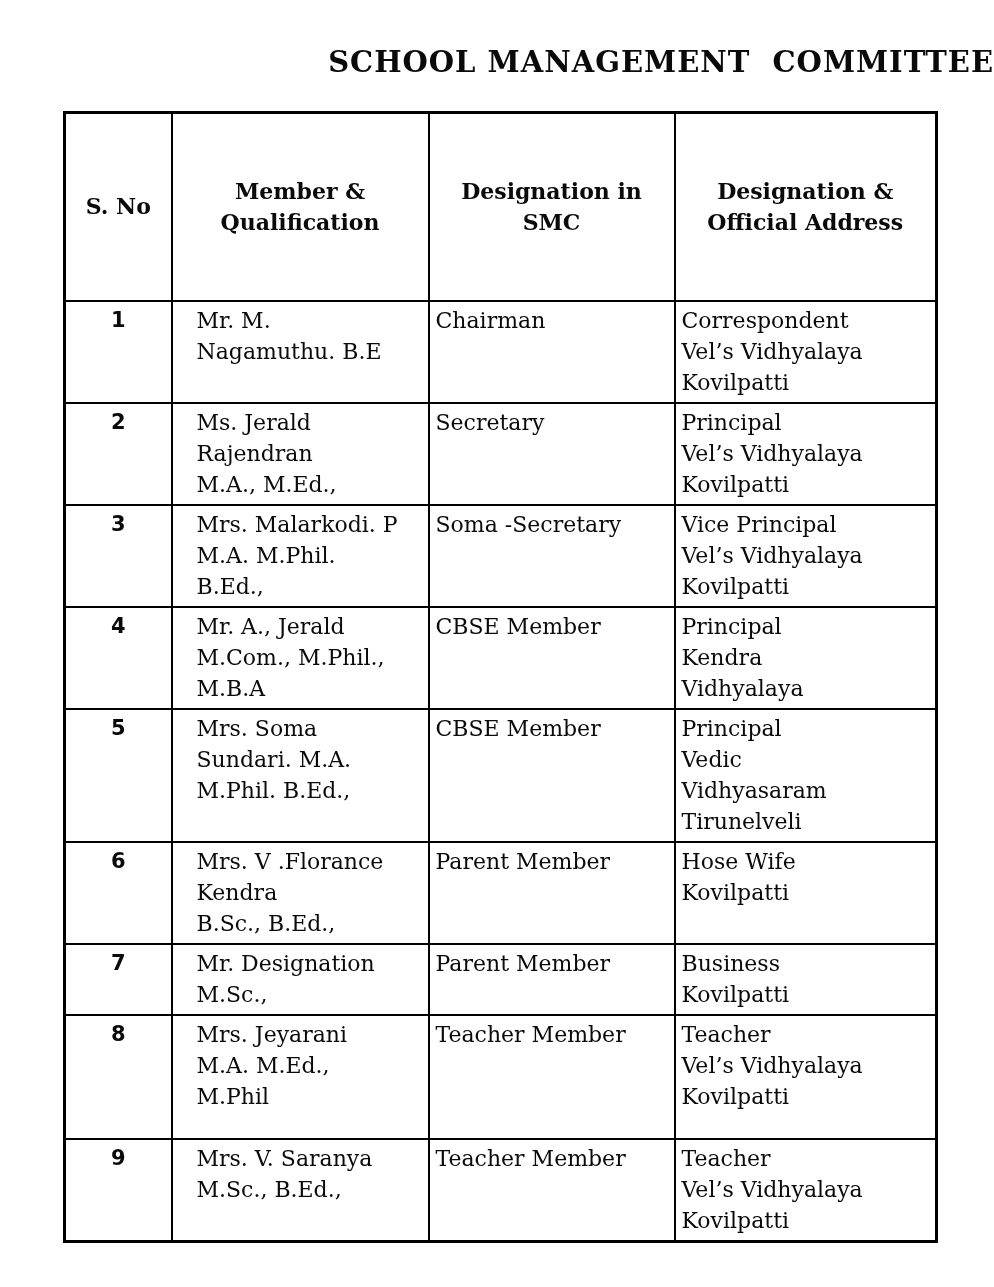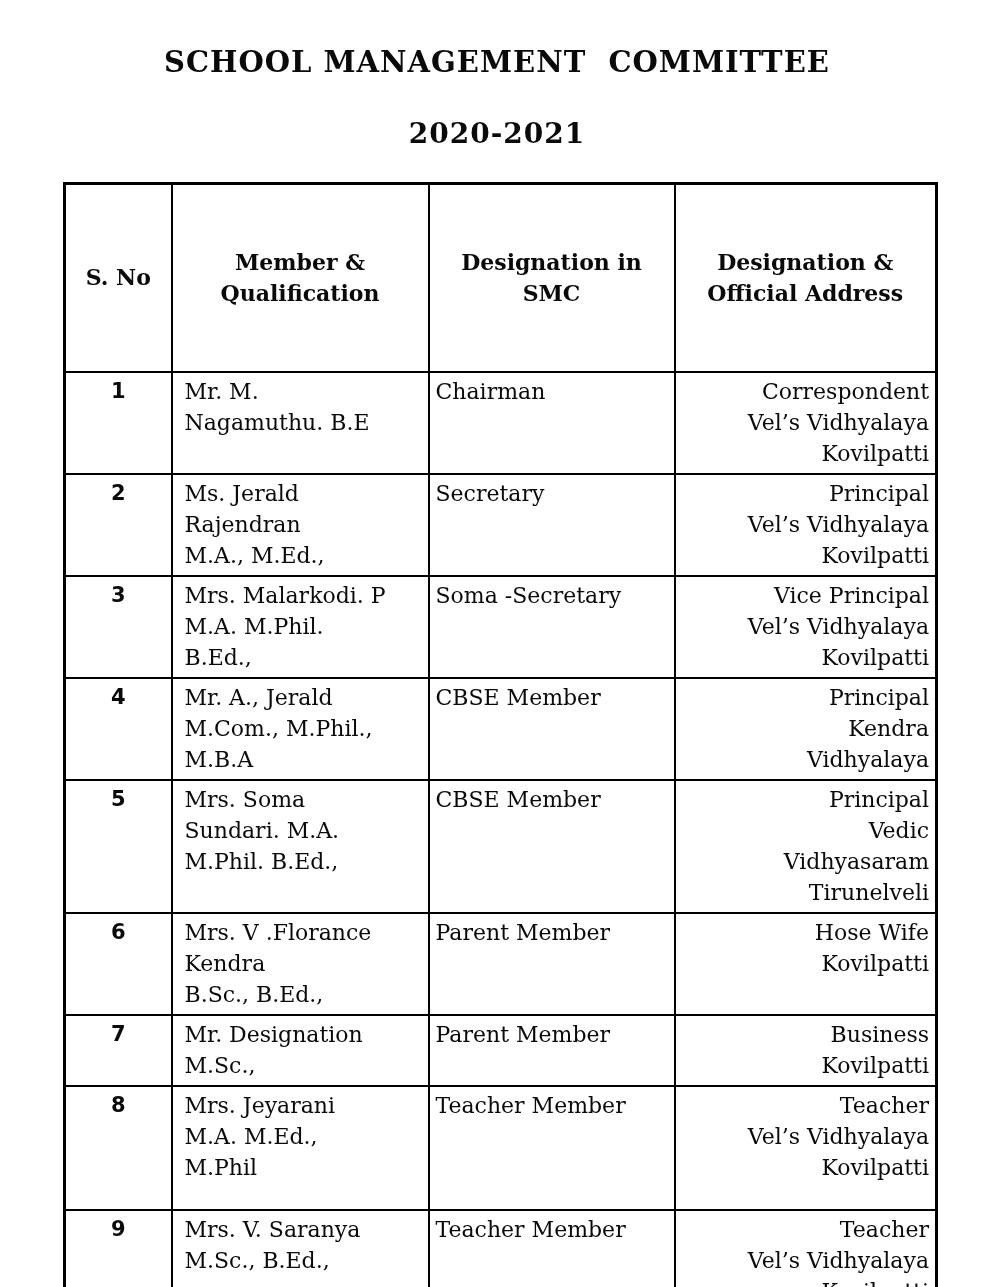--- a/index.html
+++ b/index.html
@@ -10,21 +10,21 @@
     color: #0a0a0a;
   }
   .page {
     width: 994px;
     height: 1287px;
     background: #ffffff;
     overflow: hidden;
   }
   .doc-title {
     margin-top: 45px;
-    text-align: center;
+    text-align: right;
     font-size: 29px;
     font-weight: bold;
     letter-spacing: 1px;
     white-space: pre-wrap;
   }
   .doc-subtitle {
     margin-top: 38px;
     text-align: center;
     font-size: 28px;
     font-weight: bold;
@@ -60,35 +60,34 @@
     padding: 3px 6px 4px 6px;
   }
   .smc-table td.sno {
     text-align: center;
     font-weight: bold;
     font-family: "DejaVu Sans", "Liberation Sans", sans-serif;
     font-size: 21px;
   }
   .smc-table td.member {
     text-align: left;
-    padding-left: 12px;
+    padding-left: 24px;
   }
   .smc-table td.desig { text-align: left; }
-  .smc-table td.addr  { text-align: right; }
+  .smc-table td.addr  { text-align: left; }
   
   .smc-table tbody tr:nth-child(8) td { height: 124px; }
   .smc-table tbody tr:nth-child(5) td { height: 125px; }
 </style>
 </head>
 <body>
 
 <div class="page">
 
   <div class="doc-title">SCHOOL MANAGEMENT  COMMITTEE</div>
-  <div class="doc-subtitle">2020-2021</div>
 
   <table class="smc-table">
     <colgroup>
       <col class="c-sno">
         <col class="c-member">
         <col class="c-desig">
         <col class="c-addr">
     </colgroup>
     <thead>
       <tr>

